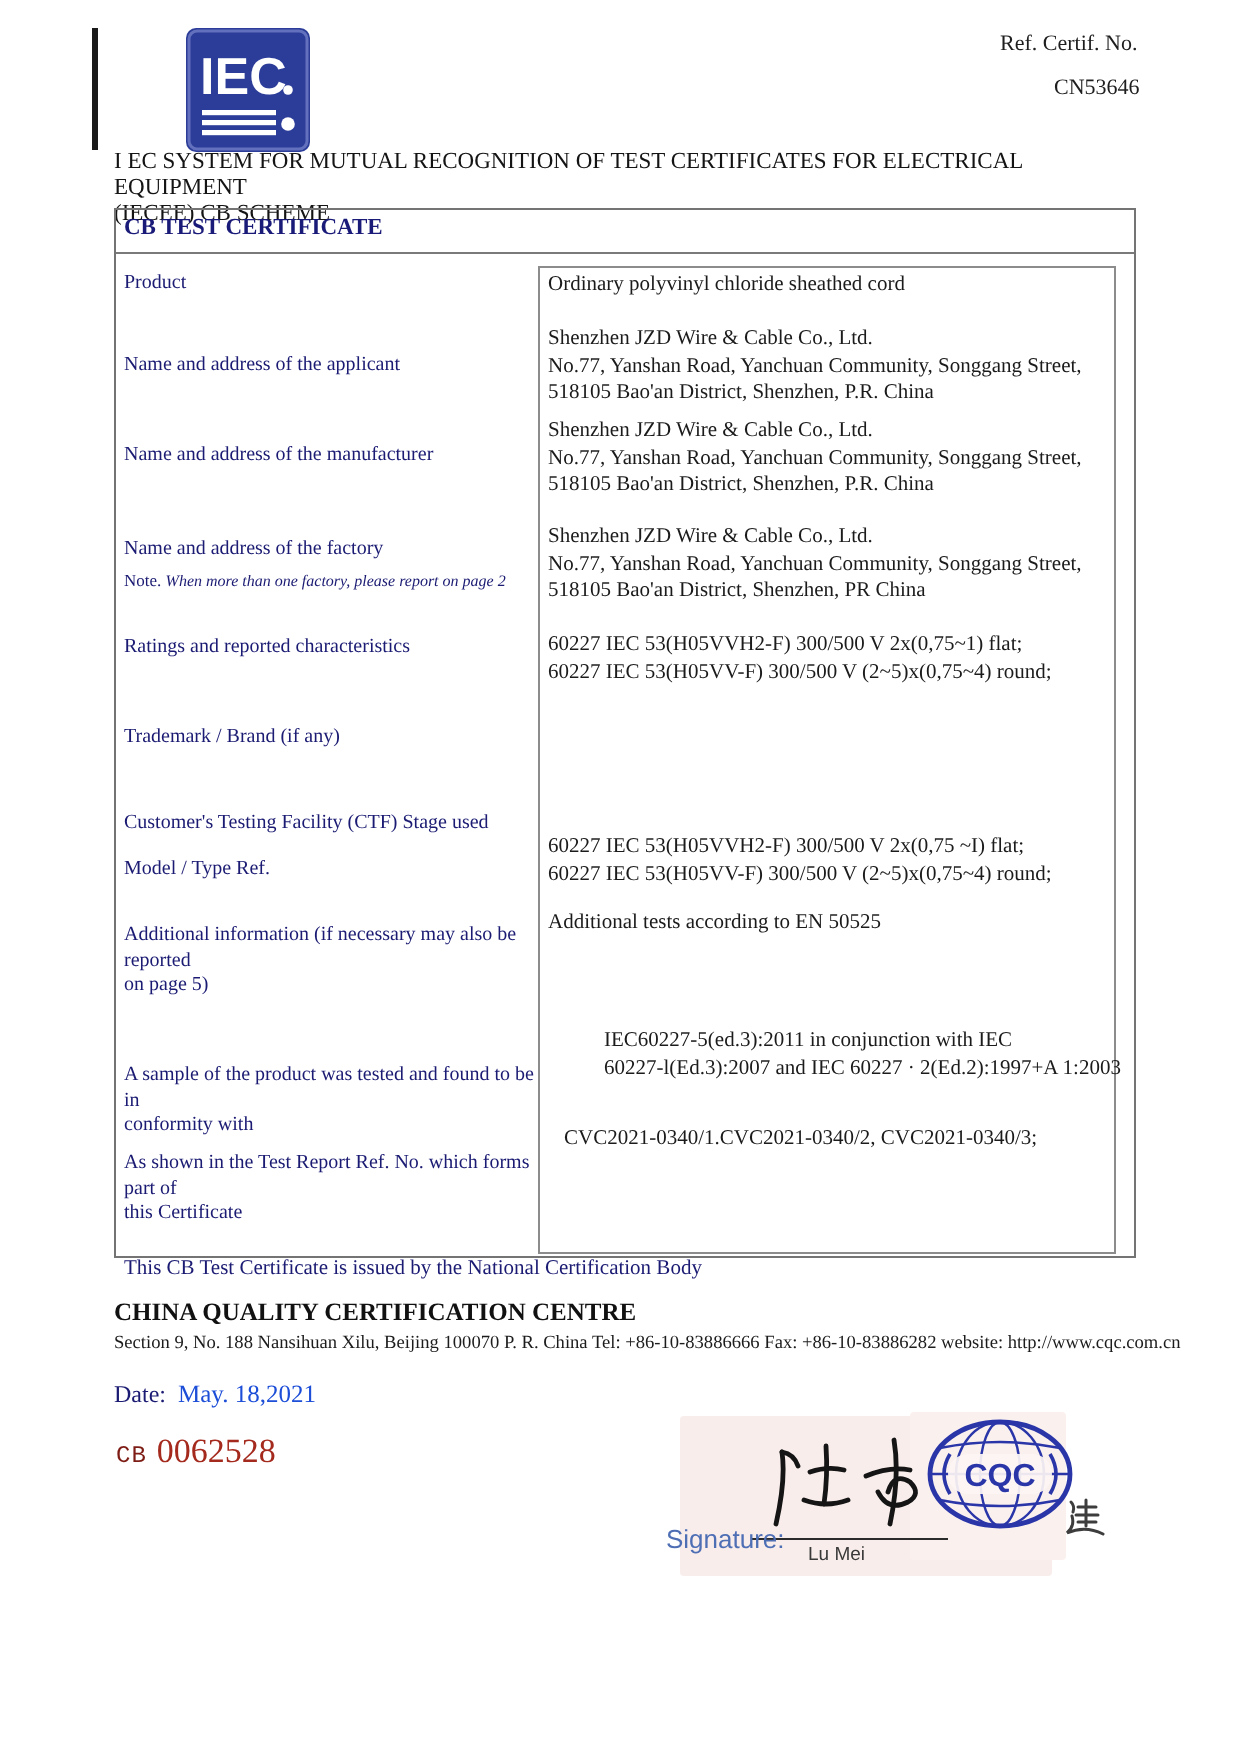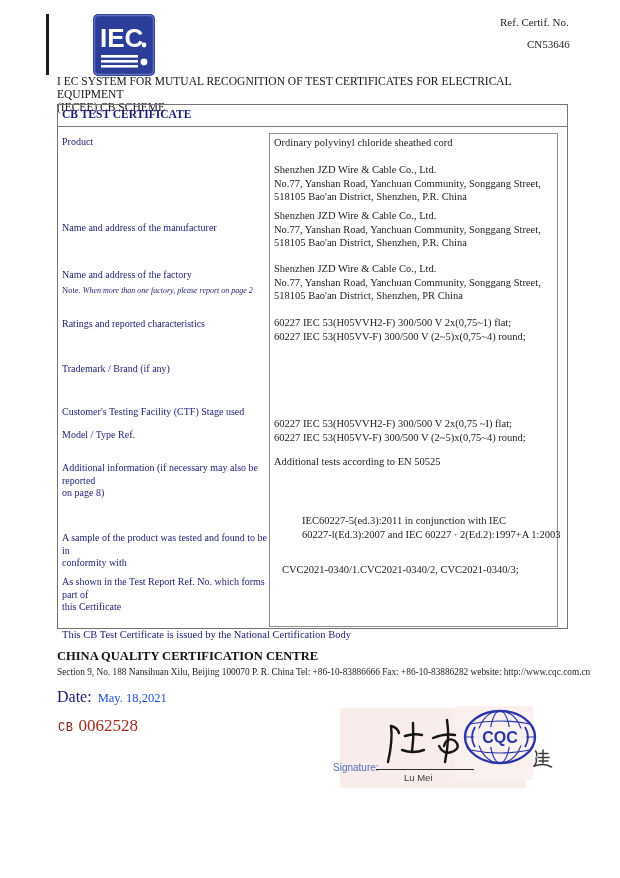--- a/index.html
+++ b/index.html
@@ -38,31 +38,31 @@
   .lbl-model{top:324px;}         .val-model{top:312px;}
   .lbl-additional{top:357px;}    .val-additional{top:350px;}
   .lbl-conformity{top:427px;}    .val-conformity{top:409px;margin-left:28px;}
   .lbl-testreport{top:471px;}    .val-testreport{top:458px;left:224px;}
 
   
   .issued-by{left:62px;top:629px;font-size:10.5px;color:#1b1b73;}
   .ncb-name{left:57px;top:649px;font-size:12.5px;font-weight:bold;color:#111;}
   .ncb-address{left:57px;top:667px;font-size:9.3px;color:#1c1c1c;}
   .date-line{left:57px;top:688px;}
-  .date-label{font-size:16px;color:#1b1b73;}
+  .date-label{font-size:12px;color:#1b1b73;}
   .date-value{font-size:12.5px;color:#1d4ed8;margin-left:6px;}
   .cb-line{left:58px;top:716px;}
   .cb-prefix{font-size:12px;color:#7d1c15;letter-spacing:0.5px;font-family:Liberation Mono, monospace;}
   .cb-number{font-size:17px;color:#a42a1e;margin-left:5px;}
 
   .pink-wash{left:340px;top:708px;width:186px;height:80px;background:#f8edeb;border-radius:2px;}
   .pink-wash2{left:455px;top:706px;width:78px;height:74px;background:#faf1ef;border-radius:2px;}
   .signature-script{left:375px;top:714px;width:100px;height:54px;}
   .signature-line{left:376px;top:769px;width:98px;height:1px;background:#2b2b2b;}
-  .signature-label{left:333px;top:762px;font-family:"Liberation Sans",sans-serif;font-size:10px;color:#4f6fb5;}
+  .signature-label{left:333px;top:762px;font-family:"Liberation Sans",sans-serif;font-size:13px;color:#4f6fb5;}
   .signature-name{left:404px;top:772px;font-family:"Liberation Sans",sans-serif;font-size:9.5px;color:#3a3a3a;}
   .cqc-stamp{left:461px;top:708px;width:78px;height:60px;}
   .jian-char{left:531px;top:747px;width:23px;height:23px;}
 </style>
 </head>
 <body>
 
 <div class="abs iec-bar"></div>
 <div class="abs iec-box">
   <svg width="62" height="62" viewBox="0 0 62 62">
@@ -82,20 +82,21 @@
 <div class="abs scheme-title pre">I EC SYSTEM FOR MUTUAL RECOGNITION OF TEST CERTIFICATES FOR ELECTRICAL EQUIPMENT
 (IECEE) CB SCHEME</div>
 
 <div class="abs cert-table">
   <div class="cert-header">CB TEST CERTIFICATE</div>
   <div class="value-box"></div>
 
   <div class="lbl lbl-product">Product</div>
   <div class="val val-product">Ordinary polyvinyl chloride sheathed cord</div>
 
+  <div class="lbl lbl-applicant">Name and address of the applicant</div>
   <div class="val val-applicant pre">Shenzhen JZD Wire &amp; Cable Co., Ltd.
 No.77, Yanshan Road, Yanchuan Community, Songgang Street,
 518105 Bao'an District, Shenzhen, P.R. China</div>
 
   <div class="lbl lbl-manufacturer">Name and address of the manufacturer</div>
   <div class="val val-manufacturer pre">Shenzhen JZD Wire &amp; Cable Co., Ltd.
 No.77, Yanshan Road, Yanchuan Community, Songgang Street,
 518105 Bao'an District, Shenzhen, P.R. China</div>
 
   <div class="lbl lbl-factory">Name and address of the factory</div>
@@ -113,21 +114,21 @@
 
   <div class="lbl lbl-ctf">Customer's Testing Facility (CTF) Stage used</div>
 
   <div class="lbl lbl-trademark">Trademark / Brand (if any)</div>
 
   <div class="lbl lbl-model">Model / Type Ref.</div>
   <div class="val val-model pre">60227 IEC 53(H05VVH2-F) 300/500 V 2x(0,75 ~I) flat;
 60227 IEC 53(H05VV-F) 300/500 V (2~5)x(0,75~4) round;</div>
 
   <div class="lbl lbl-additional pre">Additional information (if necessary may also be reported
-on page 8)</div>
+on page 5)</div>
   <div class="val val-additional">Additional tests according to EN 50525</div>
 
   <div class="lbl lbl-conformity pre">A sample of the product was tested and found to be in
 conformity with</div>
   <div class="val val-conformity pre">IEC60227-5(ed.3):2011 in conjunction with IEC
 60227-l(Ed.3):2007 and IEC 60227 · 2(Ed.2):1997+A 1:2003</div>
 
   <div class="lbl lbl-testreport pre">As shown in the Test Report Ref. No. which forms part of
 this Certificate</div>
   <div class="val val-testreport">CVC2021-0340/1.CVC2021-0340/2, CVC2021-0340/3;</div>

